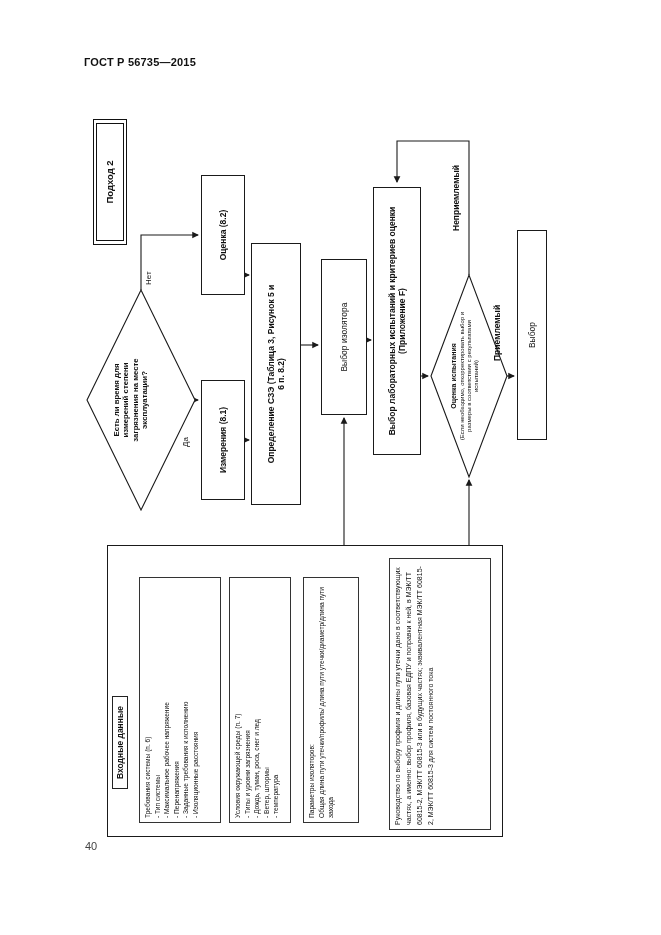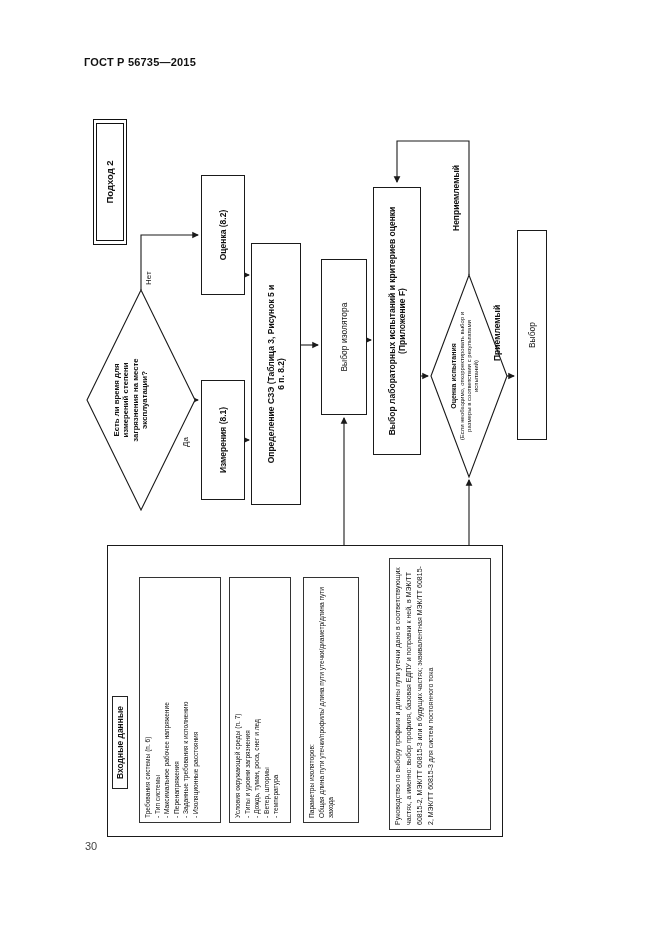--- a/index.html
+++ b/index.html
@@ -54,21 +54,21 @@
   .pb2{left:22px;top:150px;width:246px;height:62px;}
   .pb3{left:22px;top:224px;width:246px;height:56px;}
   .pnote{left:15px;top:310px;width:272px;height:102px;font-size:7px;line-height:1.55;}
 </style>
 </head>
 <body>
 
 <div class="page">
 
   <div class="doc-header">ГОСТ Р 56735—2015</div>
-  <div class="page-number">30</div>
+  <div class="page-number">40</div>
 
   <div id="chart">
 
     <svg id="connectors" width="740" height="490" viewBox="0 0 740 490">
       <defs>
         <marker id="arr" viewBox="0 0 8 8" refX="6" refY="4" markerWidth="7" markerHeight="7" orient="auto">
           <path d="M0,0.5 L7,4 L0,7.5 Z" fill="#1a1a1a"></path>
         </marker>
       </defs>
       <g stroke="#1a1a1a" stroke-width="1.1" fill="none">

